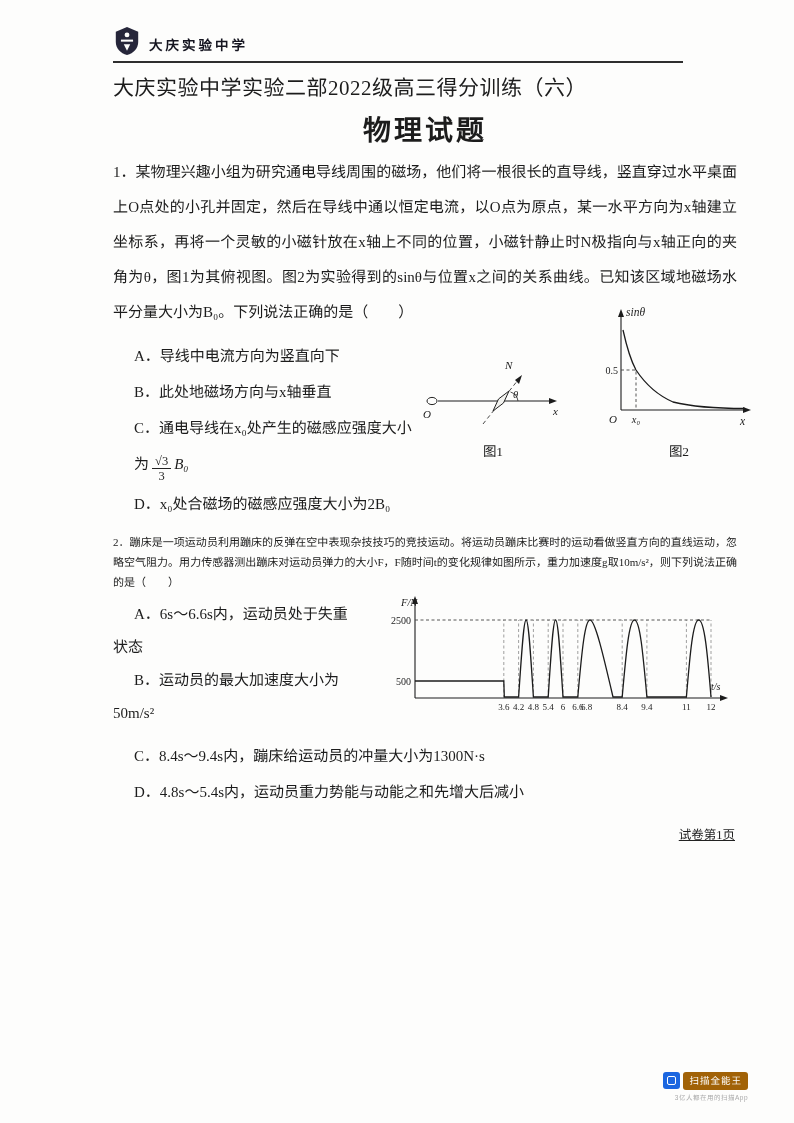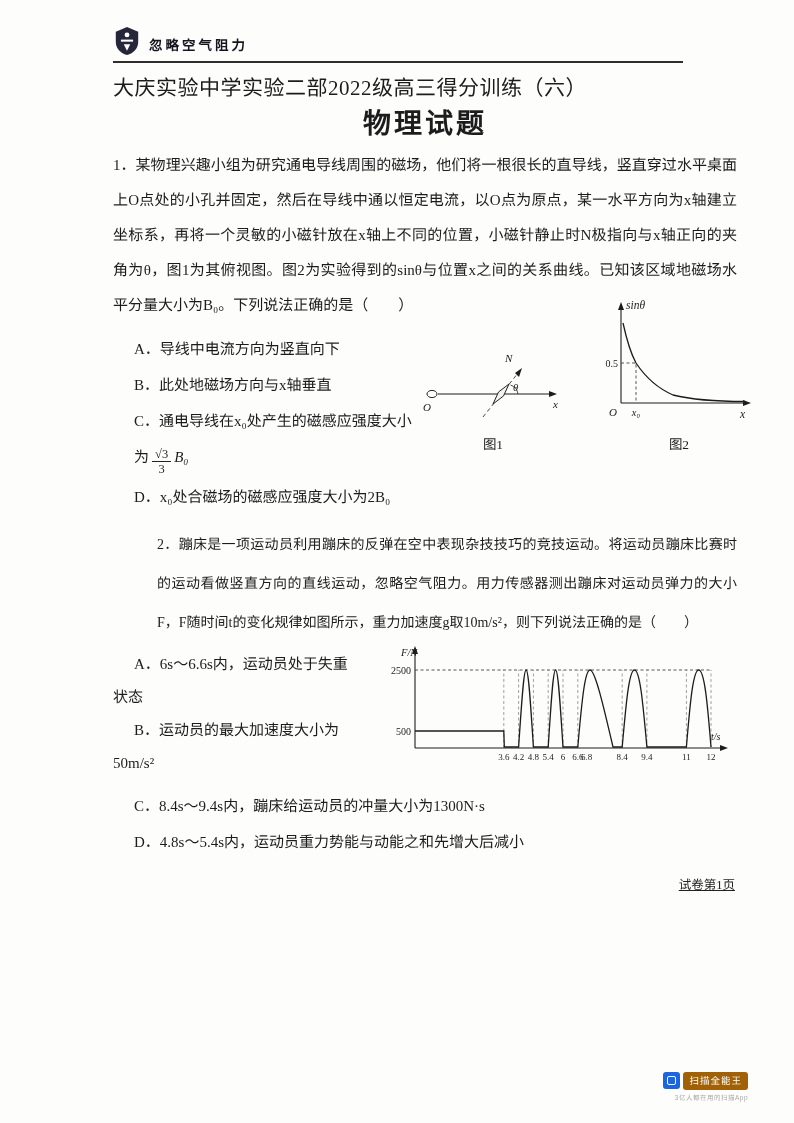--- a/index.html
+++ b/index.html
@@ -5,25 +5,25 @@
   * { margin:0; padding:0; box-sizing:border-box; }
   html,body { background:#e9e9e7; }
   body { font-family:"Liberation Serif","DejaVu Serif",serif; }
   .page { position:relative; width:794px; height:1123px; margin:0 auto; background:#fdfdfc; color:#1c1c1c; overflow:hidden; }
   .content { position:absolute; left:113px; top:26px; width:624px; }
 
   .hdr { display:flex; align-items:flex-end; gap:8px; width:570px; padding-bottom:5px; border-bottom:2px solid #2e2e2e; }
   .hdr .school { font-size:13.5px; font-weight:bold; letter-spacing:3px; color:#151520; padding-bottom:2px; }
 
   .title { margin-top:8px; text-align:left; font-size:21px; font-weight:normal; letter-spacing:0.5px; }
-  .subtitle { text-align:center; font-size:28px; font-weight:bold; letter-spacing:3px; }
+  .subtitle { margin-top:7px; text-align:center; font-size:28px; font-weight:bold; letter-spacing:3px; }
 
   .intro { margin-top:15px; font-size:15px; line-height:29px; text-align:justify; }
   .stem1 { margin-top:7px; font-size:15px; line-height:35px; text-align:justify; }
-  .stem2 { margin-top:10px; font-size:14px; line-height:39px; text-align:justify;margin-left:44px; }
+  .stem2 { margin-top:10px; font-size:11px; line-height:20px; text-align:justify; }
 
   .q1-body { position:relative; height:148px; margin-top:8px; }
   .opt { font-size:15px; line-height:36px; padding-left:21px; width:340px; }
   .opt-d { font-size:15px; line-height:36px; padding-left:21px; }
 
   .ital { font-style:italic; }
   .frac { display:inline-block; text-align:center; vertical-align:-0.75em; margin:0 3px; }
   .frac .fnum { display:block; font-size:12.5px; line-height:1.15; border-bottom:1px solid #222; padding:0 3px; }
   .frac .fden { display:block; font-size:12.5px; line-height:1.2; }
 
@@ -57,21 +57,21 @@
 <div class="page">
   <div class="content">
 
     <div class="hdr">
       <svg width="28" height="30" viewBox="0 0 30 32">
         <path d="M15,1 L27,6 V17 C27,24 22,29 15,31 C8,29 3,24 3,17 V6 Z" fill="#26263a"></path>
         <circle cx="15" cy="9.5" r="2.6" fill="#fdfdfc"></circle>
         <path d="M8.5,14.5 h13 v2.2 h-13 z" fill="#fdfdfc"></path>
         <path d="M11.5,19.5 l3.5,7 l3.5,-7 z" fill="#fdfdfc"></path>
       </svg>
-      <div class="school">忽略空气阻力</div>
+      <div class="school">大庆实验中学</div>
     </div>
 
     <div class="title">大庆实验中学实验二部2022级高三得分训练（六）</div>
     <div class="subtitle">物理试题</div>
 
 
     <div class="stem1">1．某物理兴趣小组为研究通电导线周围的磁场，他们将一根很长的直导线，竖直穿过水平桌面上O点处的小孔并固定，然后在导线中通以恒定电流，以O点为原点，某一水平方向为x轴建立坐标系，再将一个灵敏的小磁针放在x轴上不同的位置，小磁针静止时N极指向与x轴正向的夹角为θ，图1为其俯视图。图2为实验得到的sinθ与位置x之间的关系曲线。已知该区域地磁场水平分量大小为B₀。下列说法正确的是（　　）</div>
 
     <div class="q1-body">
       <div class="opt">A．导线中电流方向为竖直向下</div>

